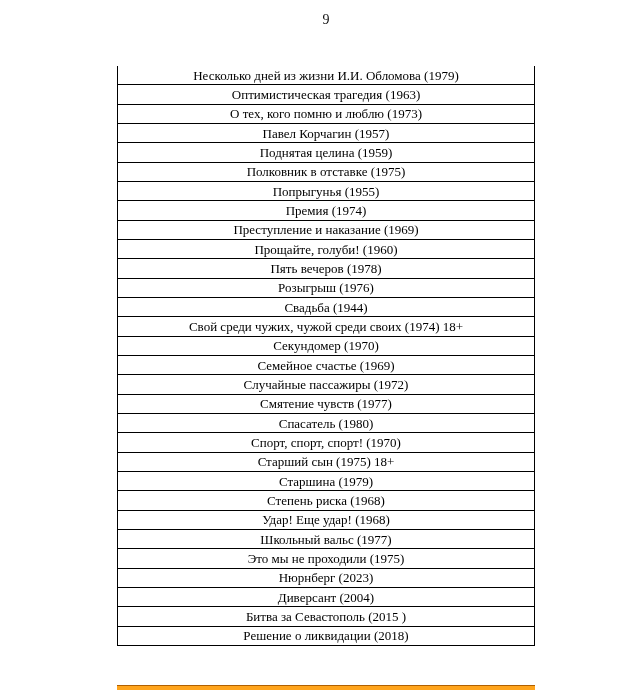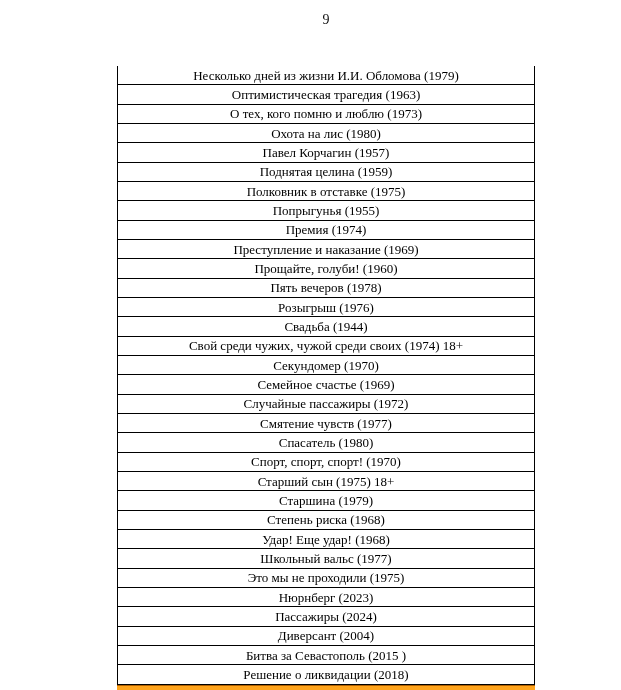--- a/index.html
+++ b/index.html
@@ -52,21 +52,20 @@
 </head>
 <body>
 
 <div class="page">
   <div class="page-number">9</div>
 
   <div class="films-table">
       <div class="row">Несколько дней из жизни И.И. Обломова (1979)</div>
       <div class="row">Оптимистическая трагедия (1963)</div>
       <div class="row">О тех, кого помню и люблю (1973)</div>
-      <div class="row">Охота на лис (1980)</div>
       <div class="row">Павел Корчагин (1957)</div>
       <div class="row">Поднятая целина (1959)</div>
       <div class="row">Полковник в отставке (1975)</div>
       <div class="row">Попрыгунья (1955)</div>
       <div class="row">Премия (1974)</div>
       <div class="row">Преступление и наказание (1969)</div>
       <div class="row">Прощайте, голуби! (1960)</div>
       <div class="row">Пять вечеров (1978)</div>
       <div class="row">Розыгрыш (1976)</div>
       <div class="row">Свадьба (1944)</div>
@@ -77,20 +76,19 @@
       <div class="row">Смятение чувств (1977)</div>
       <div class="row">Спасатель (1980)</div>
       <div class="row">Спорт, спорт, спорт! (1970)</div>
       <div class="row">Старший сын (1975) 18+</div>
       <div class="row">Старшина (1979)</div>
       <div class="row">Степень риска (1968)</div>
       <div class="row">Удар! Еще удар! (1968)</div>
       <div class="row">Школьный вальс (1977)</div>
       <div class="row">Это мы не проходили (1975)</div>
       <div class="row">Нюрнберг (2023)</div>
-      <div class="row">Пассажиры (2024)</div>
       <div class="row">Диверсант (2004)</div>
       <div class="row">Битва за Севастополь (2015 )</div>
       <div class="row">Решение о ликвидации (2018)</div>
     </div>
 
   <div class="highlight-strip" style="background: rgb(255, 164, 28); border-top: 1px solid rgb(176, 96, 0);"></div>
 </div>
 
 </body></html>

